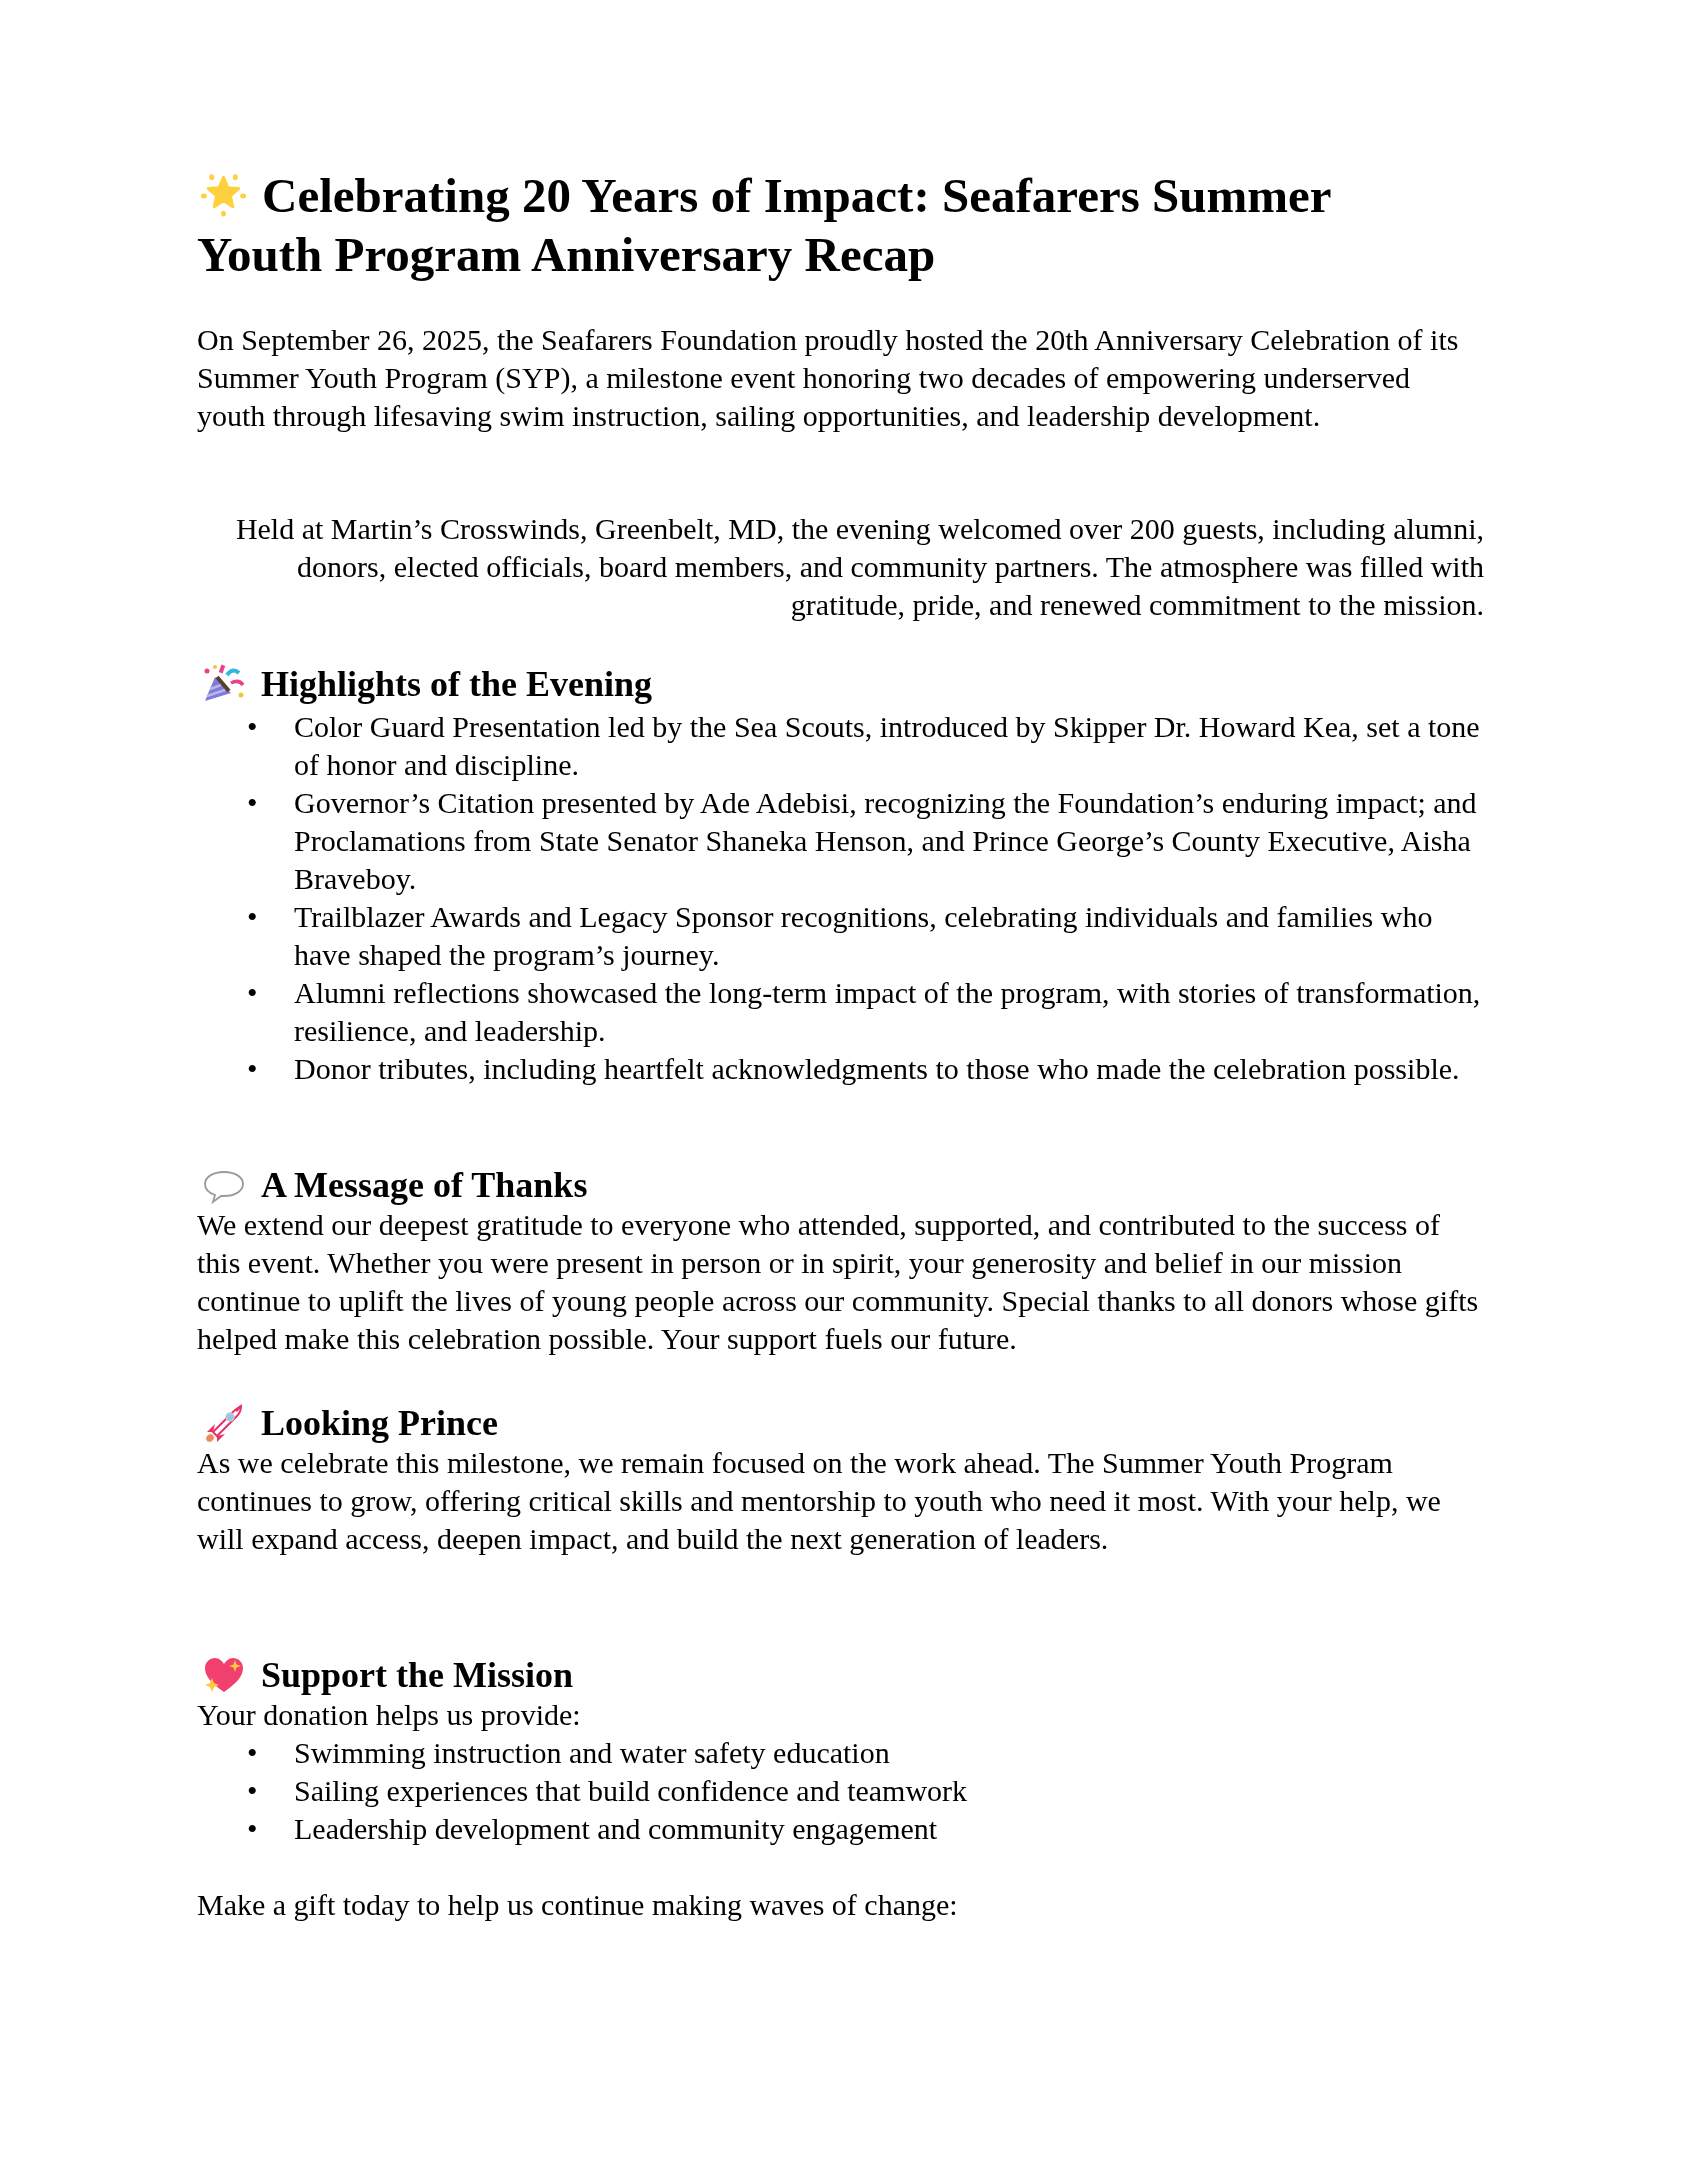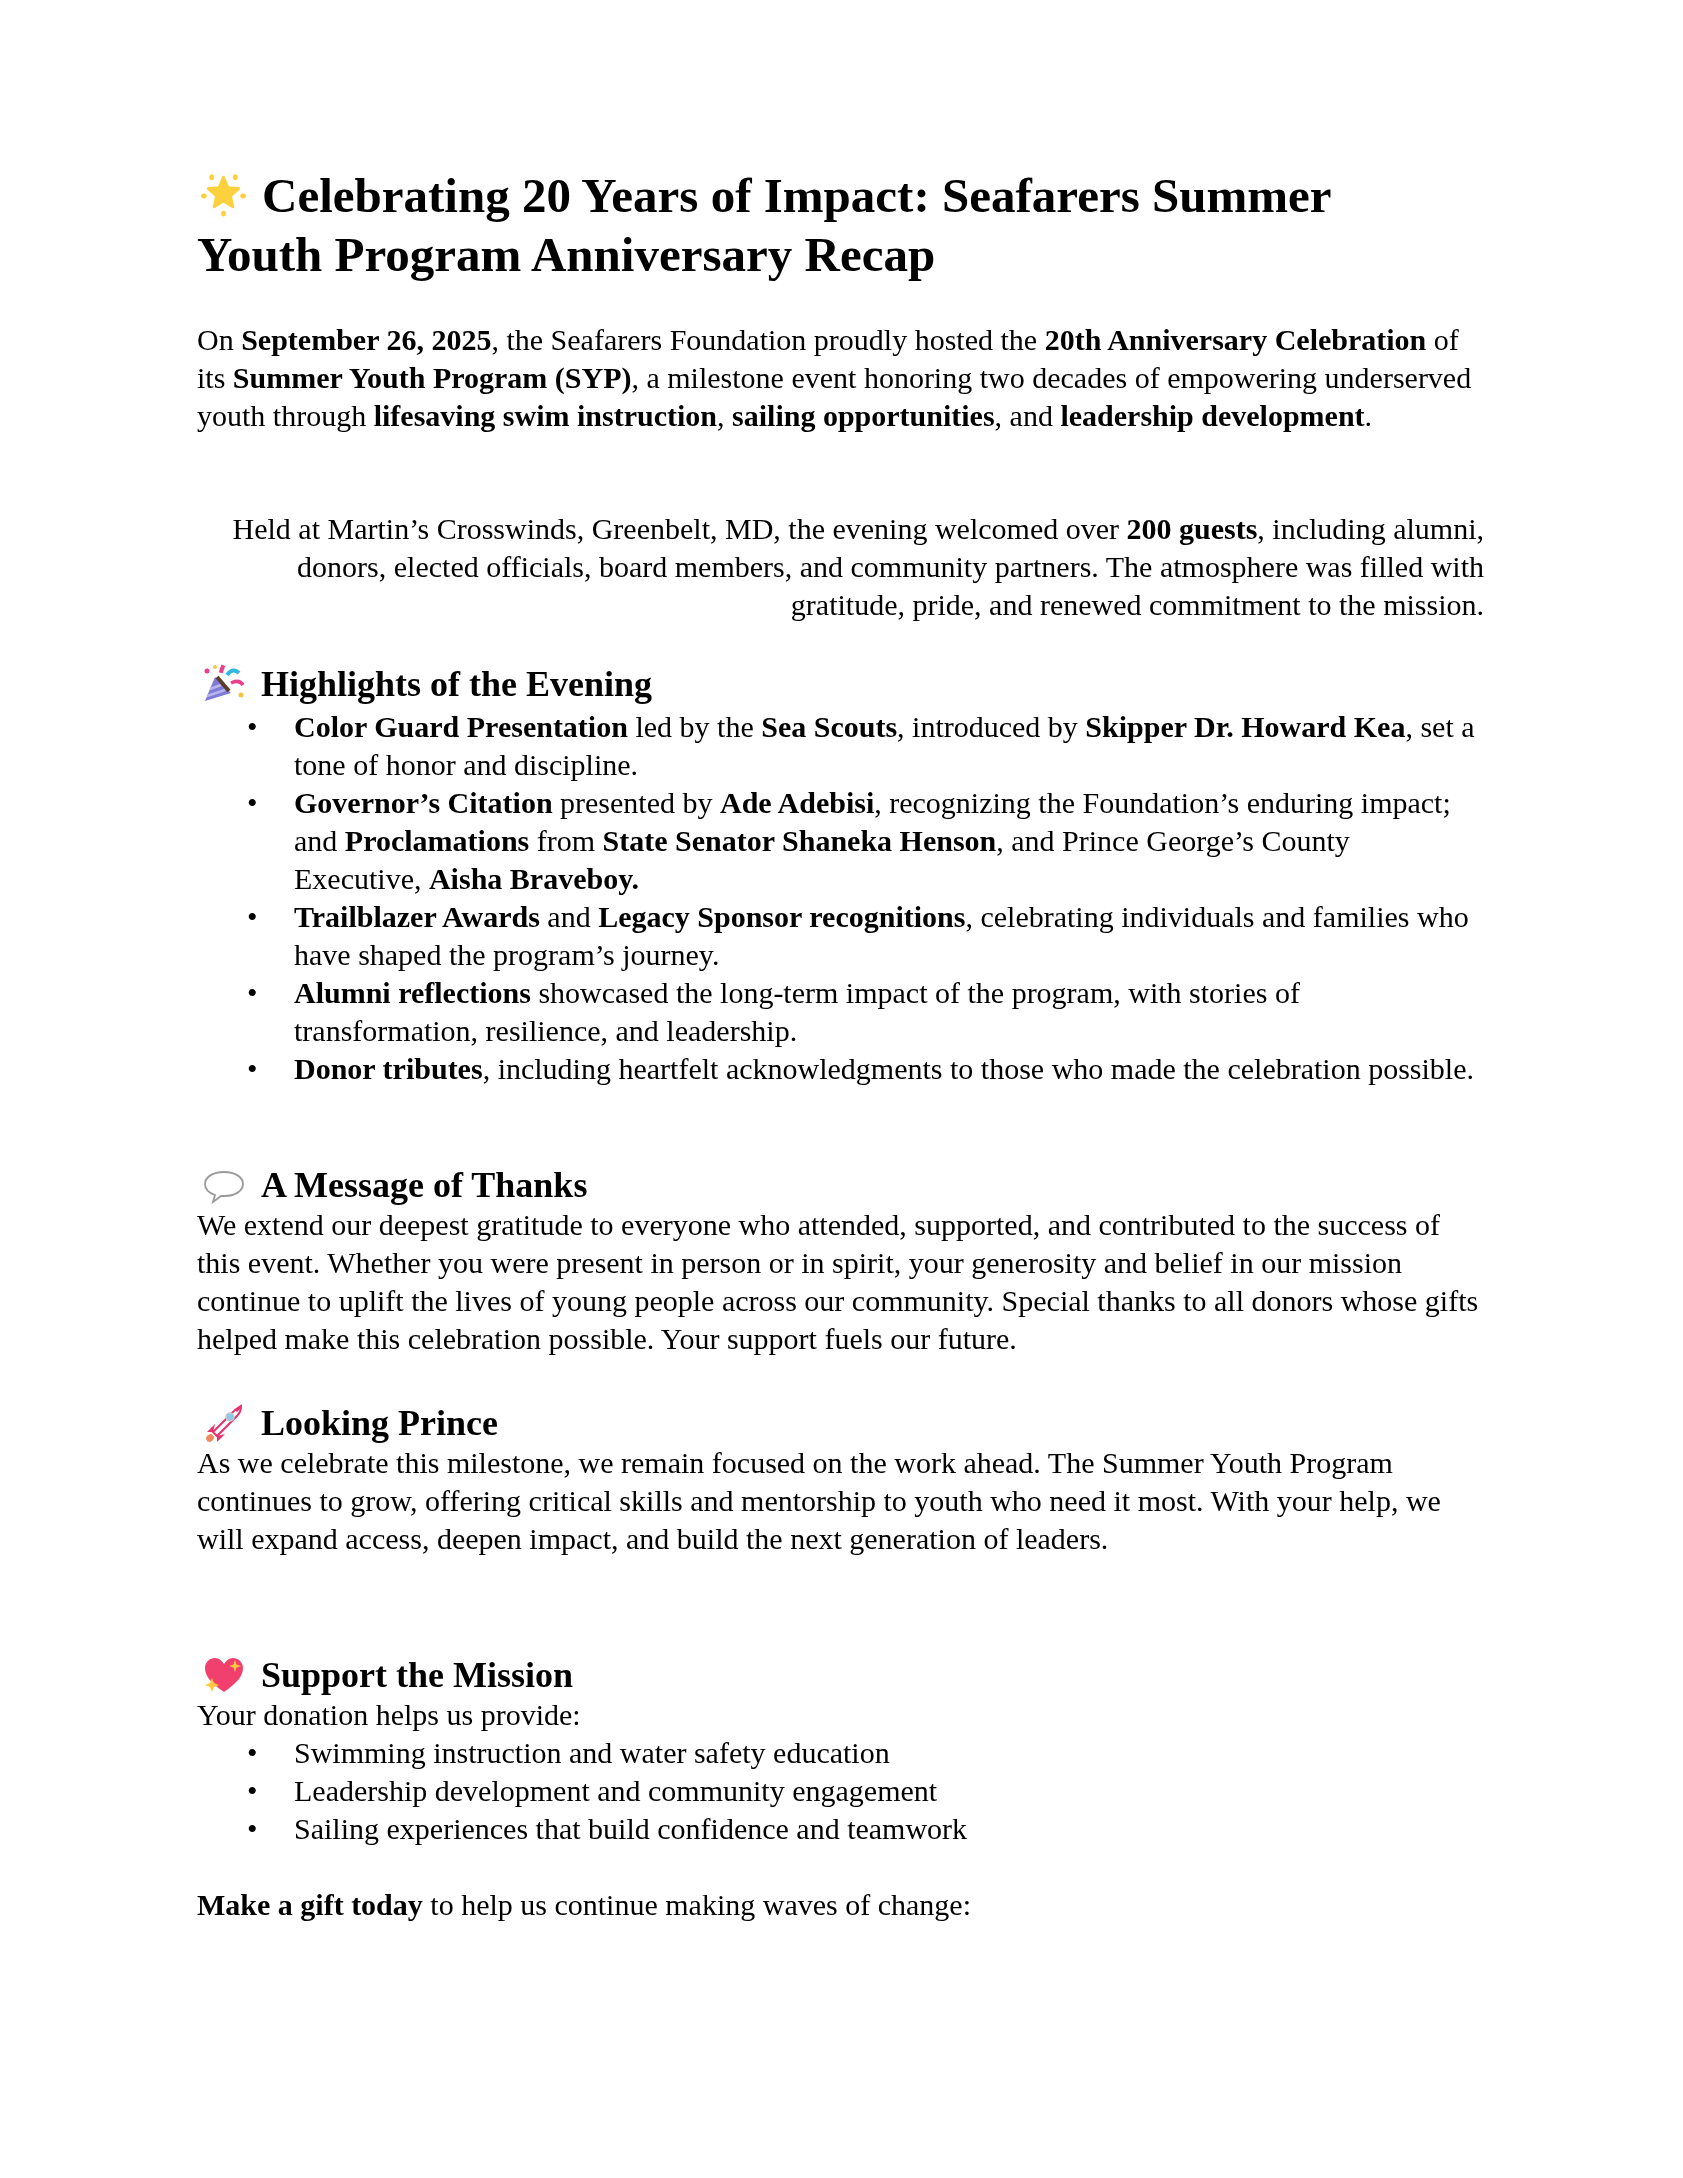--- a/index.html
+++ b/index.html
@@ -10,21 +10,21 @@
            font-weight: bold; font-size: 49px; line-height: 59px; }
   .title .emoji { display: inline-block; width: 53px; height: 50px; vertical-align: -6px; margin-right: 12px; }
   p, .h2, ul { margin: 0; }
   .body { font-size: 30px; line-height: 38px; }
   .block { position: absolute; left: 0; width: 1287px; }
   .h2 { font-weight: bold; font-size: 36px; line-height: 42px; display: flex; align-items: center; font-family: Liberation Serif, serif; }
   .h2 .ico { width: 46px; height: 42px; display: inline-block; margin-right: 14px; margin-left: 4px; }
   ul.bl { list-style: none; padding: 0; }
   ul.bl li { position: relative; padding-left: 97px; }
   ul.bl li::before { content: "•"; position: absolute; left: 50px; top: 0; font-size: 30px; }
-  b { font-weight: bold; }
+  b { font-weight: normal; }
 </style>
 </head>
 <body>
 
 <div class="page">
 
   <div class="title">
     <div>
       <span class="emoji">
         <svg width="53" height="50" viewBox="0 0 54 50">
@@ -108,20 +108,20 @@
           <path d="M23 38 C10 29 4 22 4 14 C4 8 9 4 14 4 C18 4 21 7 23 10 C25 7 28 4 32 4 C37 4 42 8 42 14 C42 22 36 29 23 38 Z" fill="#F2406E"></path>
           <path d="M34 6 L35.5 10.5 L40 12 L35.5 13.5 L34 18 L32.5 13.5 L28 12 L32.5 10.5 Z" fill="#FFC83D"></path>
           <path d="M11 24 L13 29 L18 31 L13 33 L11 38 L9 33 L4 31 L9 29 Z" fill="#FFC83D"></path>
         </svg>
       </span>
       <span>Support the Mission</span>
     </div>
     <p class="body">Your donation helps us provide:</p>
     <ul class="bl body">
       <li>Swimming instruction and water safety education</li>
+      <li>Sailing experiences that build confidence and teamwork</li>
       <li>Leadership development and community engagement</li>
-      <li>Sailing experiences that build confidence and teamwork</li>
     </ul>
     <p class="body" style="margin-top:38px;"><b>Make a gift today</b><span> to help us continue making waves of change:</span></p>
   </div>
 
 </div>
 
 
 </body></html>

